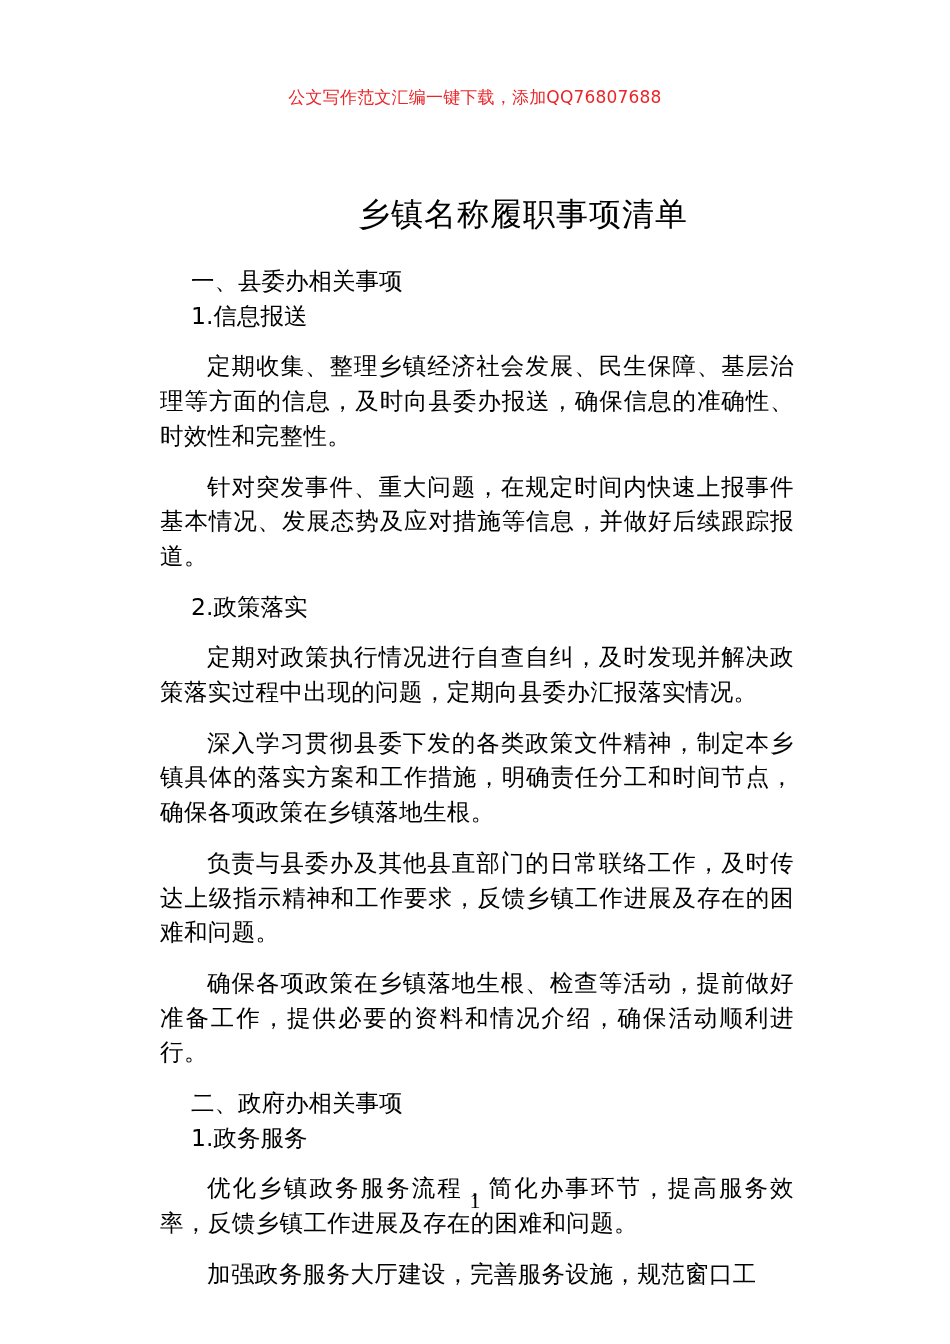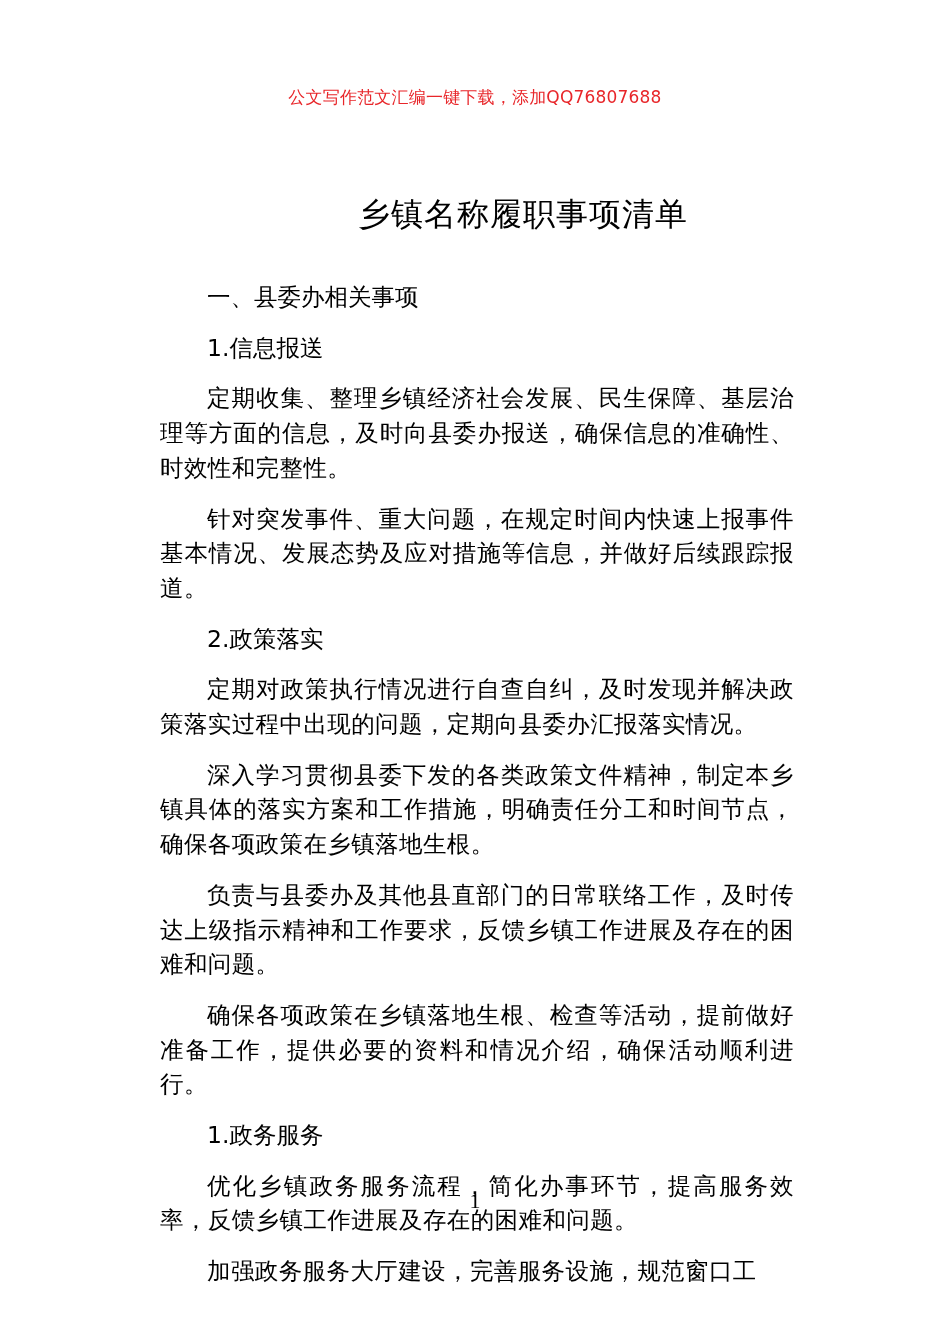--- a/index.html
+++ b/index.html
@@ -5,39 +5,40 @@
   html, body { margin: 0; padding: 0; background: #ffffff; }
   body { width: 950px; height: 1344px; position: relative; overflow: hidden;
          font-family: "DejaVu Sans", "Liberation Sans", sans-serif; color: #000; }
   .watermark { position: absolute; top: 86px; left: 0; width: 950px; text-align: center;
                font-size: 17px; color: #e8262a; letter-spacing: 0.2px; }
   .title { position: absolute; top: 172px; left: 0; width: 950px; text-align: center;
            font-size: 32px; font-weight: normal; letter-spacing: 1px; padding-left: 48px; }
   .content { position: absolute; top: 264px; left: 144px; width: 666px; }
   .para { font-size: 23.5px; line-height: 34.7px; margin: 16px; text-align: justify;
           text-indent: 2em; letter-spacing: 0.4px; }
-  .heading { font-size: 23.5px; line-height: 34.7px; margin: 16px; text-indent: 2em; }
+  .heading { font-size: 23.5px; line-height: 34.7px; margin: 0; text-indent: 2em; }
   .page-number { position: absolute; top: 1188px; left: 0; width: 950px; text-align: center;
                  font-family: "Liberation Serif", "DejaVu Serif", serif; font-size: 22px; }
 </style>
 </head>
 <body>
 
 <div class="watermark">公文写作范文汇编一键下载，添加QQ76807688</div>
 
 <h1 class="title">乡镇名称履职事项清单</h1>
 
 <div class="content">
   <p class="heading">一、县委办相关事项</p>
   <p class="heading">1.信息报送</p>
   <p class="para">定期收集、整理乡镇经济社会发展、民生保障、基层治理等方面的信息，及时向县委办报送，确保信息的准确性、时效性和完整性。</p>
   <p class="para">针对突发事件、重大问题，在规定时间内快速上报事件基本情况、发展态势及应对措施等信息，并做好后续跟踪报道。</p>
   <p class="heading">2.政策落实</p>
   <p class="para">定期对政策执行情况进行自查自纠，及时发现并解决政策落实过程中出现的问题，定期向县委办汇报落实情况。</p>
   <p class="para">深入学习贯彻县委下发的各类政策文件精神，制定本乡镇具体的落实方案和工作措施，明确责任分工和时间节点，确保各项政策在乡镇落地生根。</p>
   <p class="para">负责与县委办及其他县直部门的日常联络工作，及时传达上级指示精神和工作要求，反馈乡镇工作进展及存在的困难和问题。</p>
   <p class="para">确保各项政策在乡镇落地生根、检查等活动，提前做好准备工作，提供必要的资料和情况介绍，确保活动顺利进行。</p>
+  <p class="heading">二、政府办相关事项</p>
   <p class="heading">1.政务服务</p>
   <p class="para">优化乡镇政务服务流程，简化办事环节，提高服务效率，反馈乡镇工作进展及存在的困难和问题。</p>
   <p class="para">加强政务服务大厅建设，完善服务设施，规范窗口工</p>
 </div>
 
 <div class="page-number">1</div>
 
 </body></html>

